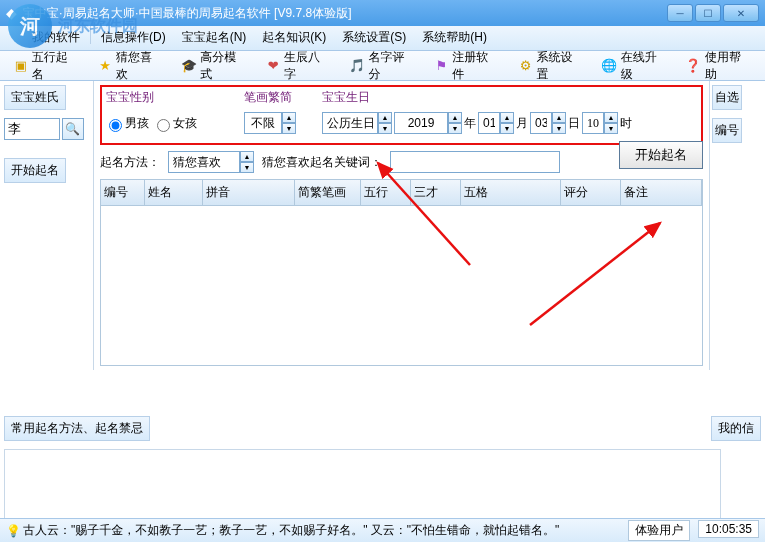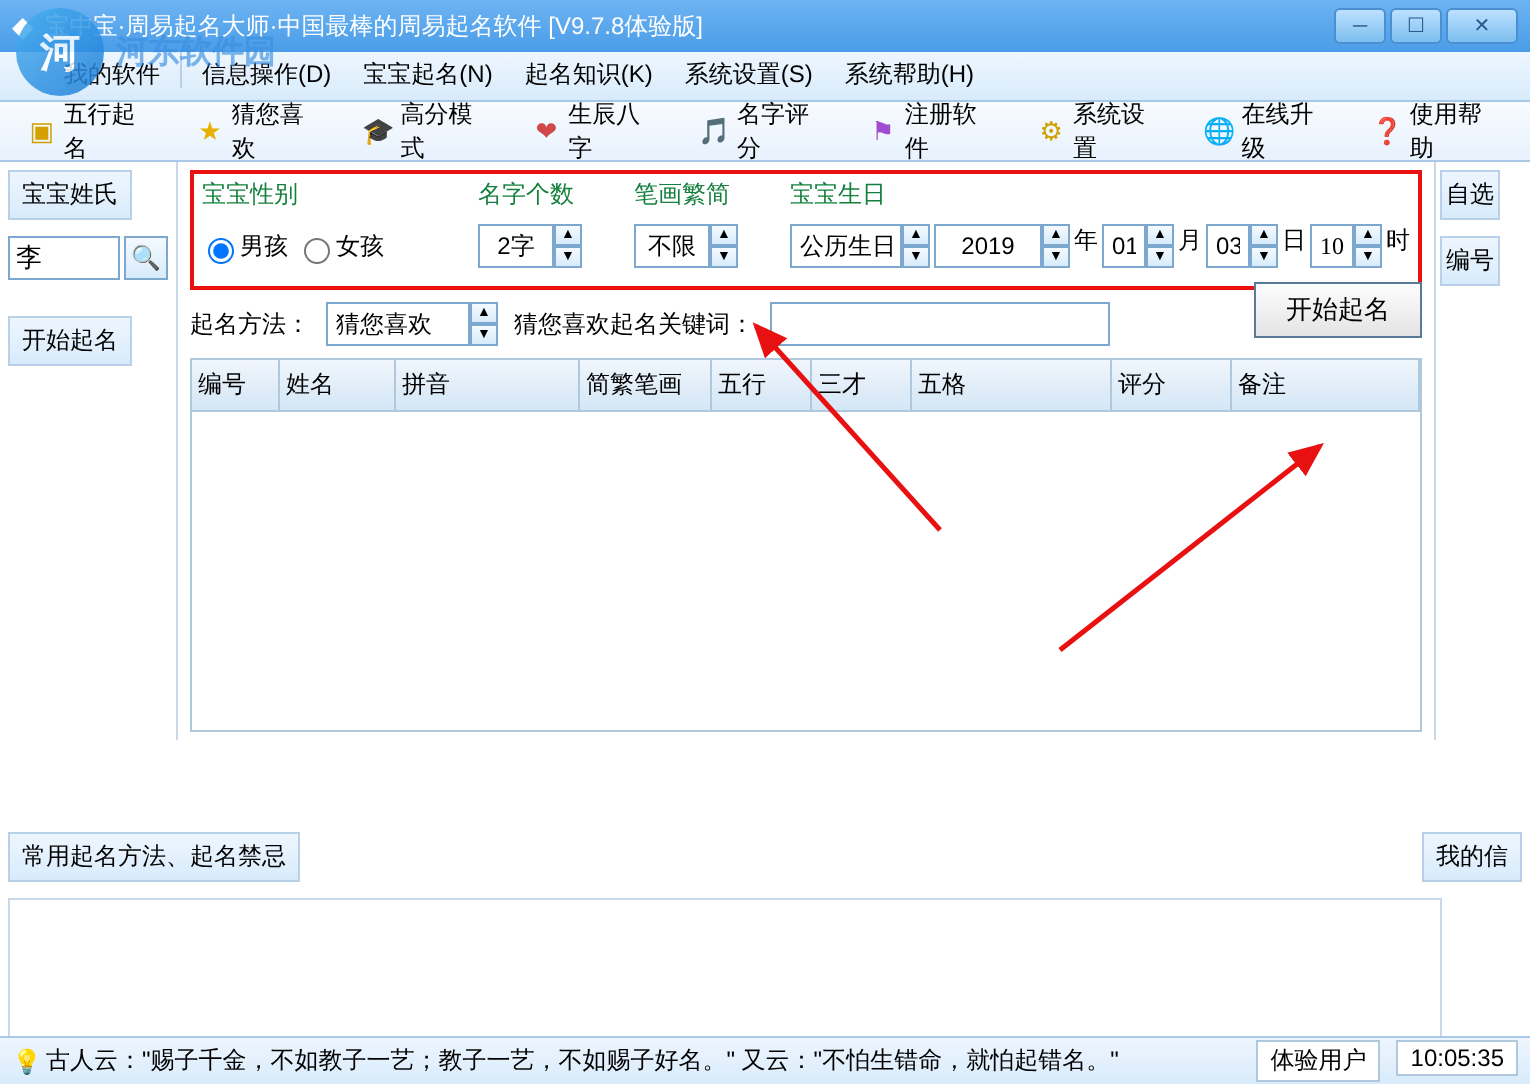--- a/index.html
+++ b/index.html
@@ -22,28 +22,28 @@
 .i-wuxing{color:#d4a000}.i-star{color:#e8b000}.i-high{color:#e86000}.i-bazi{color:#d04848}.i-score{color:#1e7dd8}.i-reg{color:#a04dd0}.i-sys{color:#d0a000}.i-online{color:#2a9a2a}.i-help{color:#e88000}
 .main{display:flex;position:relative}
 .left-col{width:94px;padding:4px;border-right:1px solid #c8d8e8}
 .panel-title{background:linear-gradient(#eef6fe,#d8ebfb);border:1px solid #b8d0e8;padding:3px 6px;margin-bottom:4px;display:inline-block}
 .surname-row{display:flex;gap:2px;margin-top:4px}
 .surname-input{width:56px;height:22px;border:1px solid #7ca8d0;padding:0 3px;font-size:13px}
 .search-btn{width:22px;height:22px;border:1px solid #7ca8d0;background:linear-gradient(#f4faff,#d8ebfb);cursor:pointer;display:flex;align-items:center;justify-content:center;color:#1e7dd8}
 .middle{flex:1;padding:4px 6px}
 .redbox{border:2px solid #e81010;padding:2px 4px 8px;position:relative;display:flex;gap:8px;align-items:flex-start}
 .field-group{display:flex;flex-direction:column;gap:6px}
-.field-label{color:#15803d}
+.field-label{color:#701a75}
 .radio-row{display:flex;gap:8px;align-items:center;padding:3px}
 .radio-row label{display:flex;align-items:flex-end;gap:3px;cursor:pointer}
 .spin-wrap{display:flex;align-items:center}
 .spin-input{height:22px;border:1px solid #7ca8d0;padding:0 4px;text-align:center;background:#fff}
 .spin-btns{display:flex;flex-direction:column}
 .spin-btn{width:14px;height:11px;border:1px solid #7ca8d0;background:linear-gradient(#f4faff,#d8ebfb);font-size:7px;line-height:9px;text-align:center;cursor:pointer}
-.date-row{display:flex;gap:2px;}
+.date-row{display:flex;gap:2px;align-items:center}
 .method-row{display:flex;align-items:center;gap:8px;padding:6px 0;position:relative}
 .combo{display:flex}
 .combo-input{height:22px;border:1px solid #7ca8d0;padding:0 4px;background:#fff}
 .keyword-input{width:170px;height:22px;border:1px solid #7ca8d0}
 .start-btn{position:absolute;right:0;top:-4px;width:84px;height:28px;border:1px solid #5a7a9a;background:linear-gradient(#fdfdfd,#e4e4e4);cursor:pointer;font-size:13px}
 .grid-header{display:flex;background:linear-gradient(#f0f6fc,#d4e6f6);border:1px solid #b0c8dd}
 .gh{border-right:1px solid #b0c8dd;padding:4px 3px;text-align:left}
 .grid-body{height:160px;border:1px solid #b0c8dd;border-top:none;background:#fff;overflow:auto}
 .right-strip{width:56px;border-left:1px solid #c8d8e8;padding:4px 2px}
 .bottom-panel{position:absolute;left:4px;right:44px;top:416px}
@@ -144,30 +144,20 @@
               <input type="radio" name="g" checked="" style="">
               <span>男孩</span>
             </label>
           <label>
               <input type="radio" name="g" style="">
               <span>女孩</span>
             </label>
         </div>
       </div>
       <div class="field-group" style="width:70px">
-        <span class="field-label">名字个数</span>
-        <div class="spin-wrap">
-            <input class="spin-input" style="width: 38px;" value="2字">
-            <div class="spin-btns">
-              <div class="spin-btn">▲</div>
-              <div class="spin-btn">▼</div>
-            </div>
-          </div>
-      </div>
-      <div class="field-group" style="width:70px">
         <span class="field-label">笔画繁简</span>
         <div class="spin-wrap">
             <input class="spin-input" style="width: 38px;" value="不限">
             <div class="spin-btns">
               <div class="spin-btn">▲</div>
               <div class="spin-btn">▼</div>
             </div>
           </div>
       </div>
       <div class="field-group" style="flex:1">

